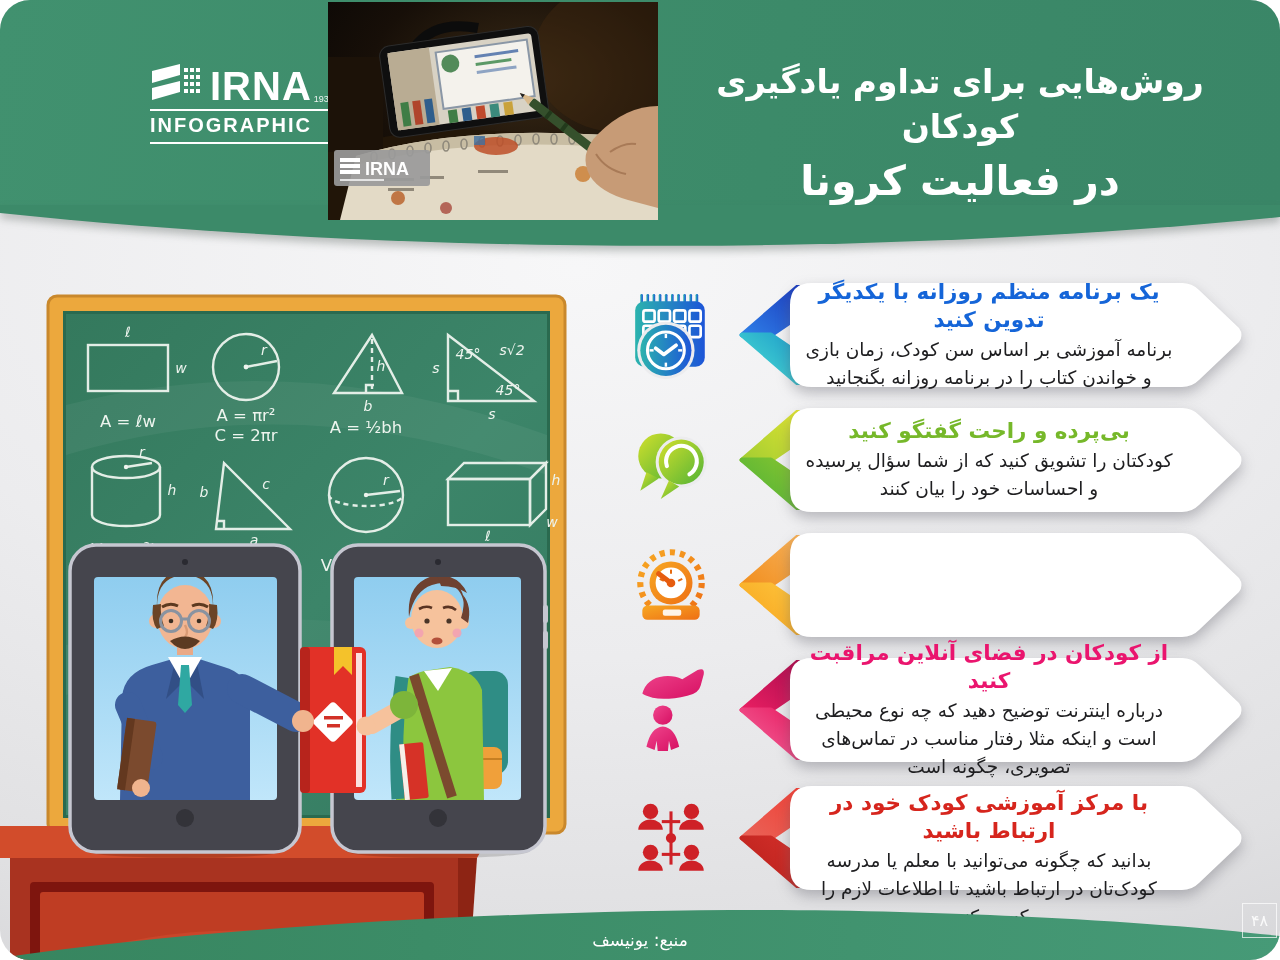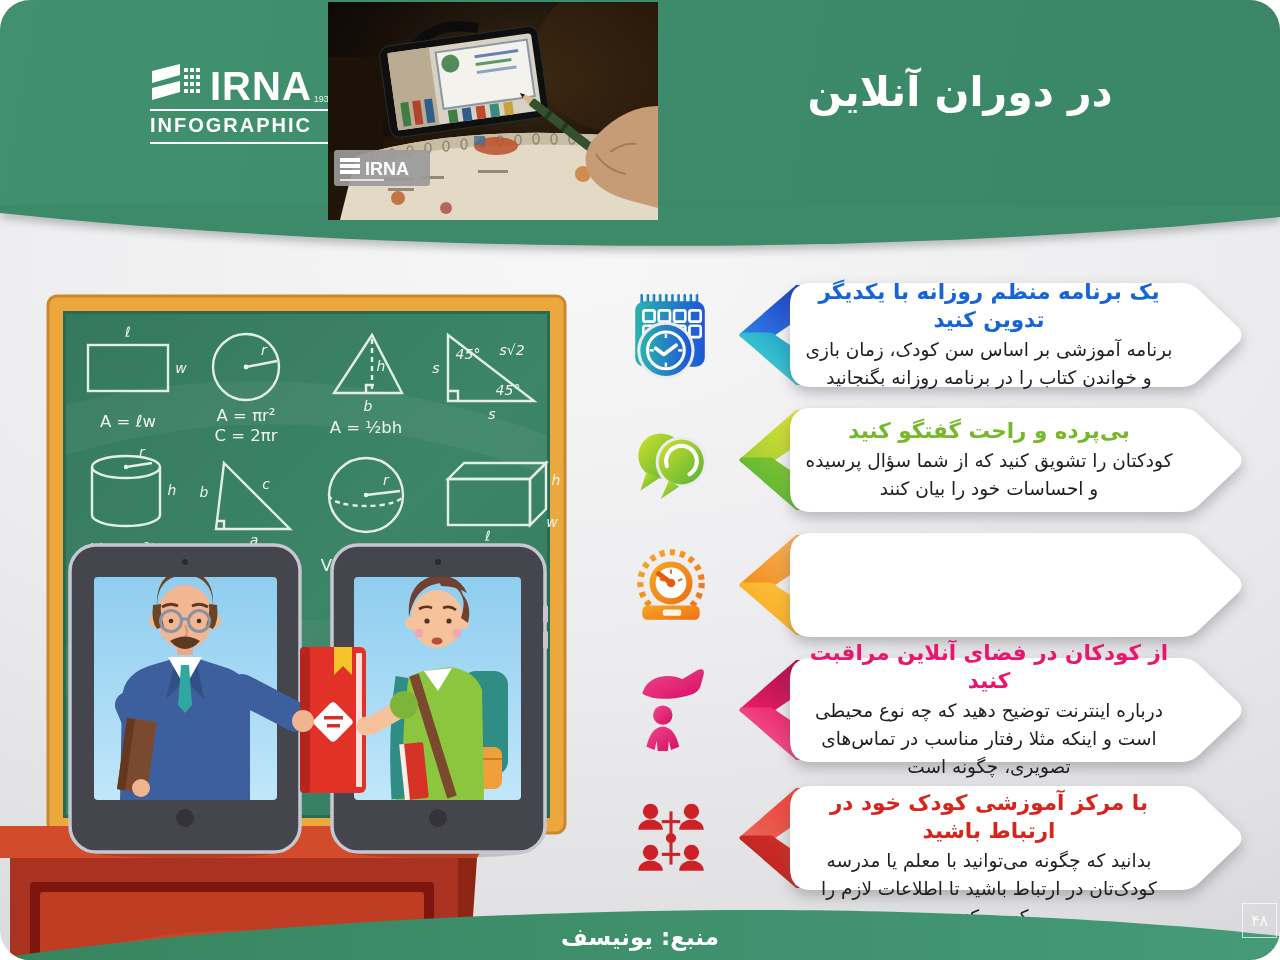--- a/index.html
+++ b/index.html
@@ -31,21 +31,21 @@
   .item .chev{position:absolute;left:105px;top:2px;width:70px;height:100px;}
   .item .banner{position:absolute;left:162px;top:0;width:460px;height:104px;}
   .item .banner>svg{position:absolute;inset:0;filter:drop-shadow(0 6px 7px rgba(95,95,105,.4));}
   .item .txt{position:absolute;left:12px;right:74px;top:0;height:104px;display:flex;flex-direction:column;
              justify-content:center;direction:rtl;text-align:center;row-gap:2px;}
   .item .ttl{font-size:21.5px;font-weight:bold;line-height:1.3;}
   .item .bd{font-size:18.5px;line-height:1.5;color:#1e1e20;}
   
   .footer-svg{position:absolute;left:0;bottom:0;width:1280px;height:62px;z-index:5;}
   .source{position:absolute;left:0;bottom:10px;width:1280px;z-index:6;color:#fff;direction:rtl;
-          text-align:center;font-size:23px;font-weight:bold;}
+          text-align:center;font-size:17px;font-weight:normal;}
   .pagenum{position:absolute;left:1242px;top:903px;width:33px;height:33px;z-index:7;
            border:1px solid rgba(255,255,255,.7);color:rgba(255,255,255,.85);
            display:flex;align-items:center;justify-content:center;font-size:16px;}
 </style>
 </head>
 <body>
 
 <div class="stage">
 
   <div class="header-band"></div>
@@ -167,21 +167,22 @@
       <rect x="6" y="148" width="96" height="36" rx="3" fill="#9a9a9a" opacity=".92"></rect>
       <rect x="12" y="156" width="20" height="4" fill="#fff"></rect>
         <rect x="12" y="162" width="20" height="4" fill="#fff"></rect>
         <rect x="12" y="168" width="20" height="4" fill="#fff"></rect>
       <text x="37" y="173" font-family="Liberation Sans,sans-serif" font-size="18" font-weight="bold" fill="#fff">IRNA</text>
       <rect x="12" y="177" width="44" height="2" fill="#e4e4e4"></rect>
     </g>
   </svg>
 
   <div class="title">
-    <div class="l2">در دوران آنلاین</div>
+    <div class="l1">روش‌هایی برای تداوم یادگیری کودکان</div>
+    <div class="l2">در فعالیت کرونا</div>
   </div>
 
   <svg class="illustration" viewBox="0 0 640 675">
     <defs>
       <linearGradient id="gboard" x1="0" y1="0" x2="1" y2="1">
         <stop offset="0%" stop-color="#34795d"></stop>
           <stop offset="55%" stop-color="#3c8569"></stop>
           <stop offset="100%" stop-color="#347a60"></stop>
       </linearGradient>
       <linearGradient id="gsky" x1="0" y1="0" x2="0" y2="1">

